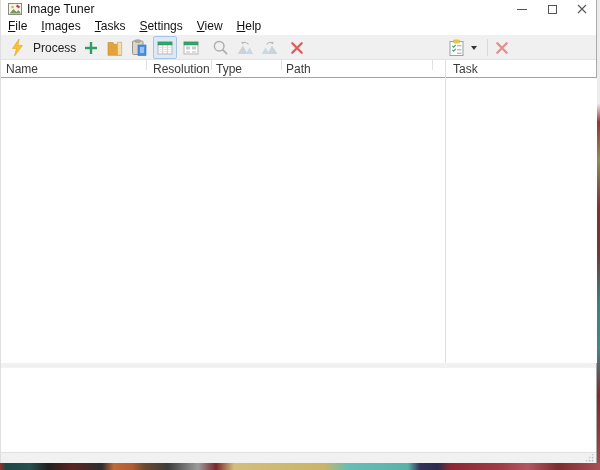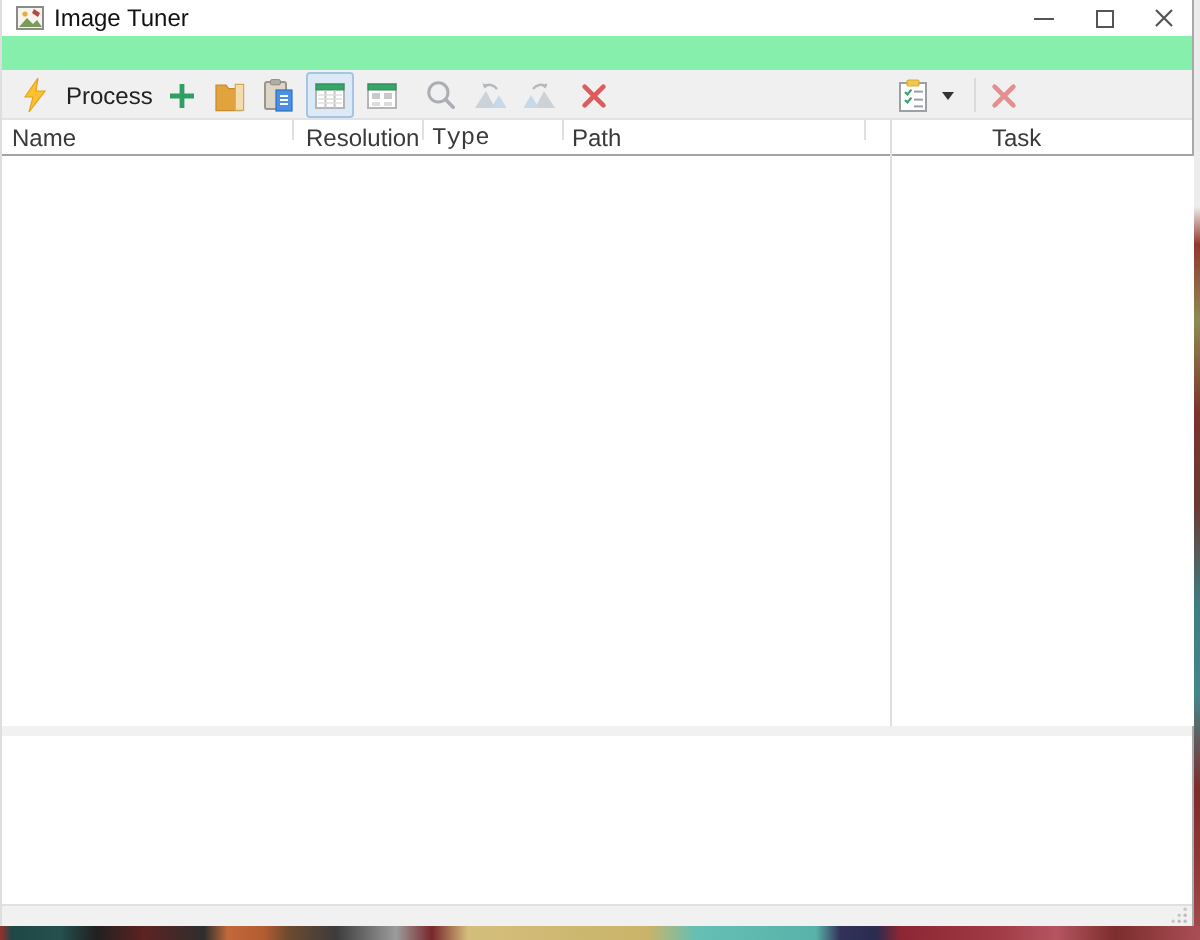--- a/index.html
+++ b/index.html
@@ -30,21 +30,21 @@
   .tbtn.disabled { opacity:.8; }
   .process-btn { position:absolute; left:2px; top:0; height:25px; display:flex; align-items:center; padding:0 8px 0 8px;text-align:center; }
   .process-label { font-size:12px; color:#222; margin-left:9px; }
   .tb-sep { position:absolute; top:4px; width:1px; height:17px; background:#dadada; }
   .tasklist-btn { position:absolute; left:447px; top:1px; width:37px; height:23px; display:flex; align-items:center; }
   .caret { width:0; height:0; border-left:3.5px solid transparent; border-right:3.5px solid transparent; border-top:4px solid #333; margin-left:6px; }
 
   
   .header-row { position:absolute; left:0; top:60px; width:100%; height:18px; background:#fff; border-bottom:1px solid #a3a3a3; }
   .col-label { position:absolute; top:2px; font-size:12px; color:#3a3a3a; white-space:nowrap; }
-  .col-name { left:5px; } .col-resolution { left:152px; } .col-type { left:215px;font-family:Liberation Mono, monospace; } .col-path { left:285px; } .col-task { left:452px;margin-left:43px; }
+  .col-name { left:5px; } .col-resolution { left:152px; } .col-type { left:215px; } .col-path { left:285px; } .col-task { left:452px; }
   .col-tick { position:absolute; top:0; width:1px; height:10px; background:#e0e0e0; }
 
   
   .list-area { position:absolute; left:0; top:78px; width:444px; height:285px; background:#fff; }
   .task-area { position:absolute; left:445px; top:78px; width:152px; height:285px; background:#fff; }
   .pane-divider { position:absolute; left:444px; top:60px; width:1px; height:303px; background:#e0e0e0; }
   .splitter { position:absolute; left:0; top:363px; width:100%; height:5px; background:#f1f1f1; }
   .bottom-panel { position:absolute; left:0; top:368px; width:100%; height:84px; background:#fff; }
 
   
@@ -85,20 +85,28 @@
       <div class="winbtn btn-max">
         <span class="glyph-max"></span>
       </div>
       <div class="winbtn btn-close">
         <svg width="10" height="10" viewBox="0 0 10 10">
           <path d="M1 1l8 8M9 1l-8 8" stroke="#555" stroke-width="1.1"></path>
         </svg>
       </div>
     </div>
 
+    <div class="menubar">
+      <span class="menu-item"><u>F</u><span>ile</span></span>
+      <span class="menu-item"><u>I</u><span>mages</span></span>
+      <span class="menu-item"><u>T</u><span>asks</span></span>
+      <span class="menu-item"><u>S</u><span>ettings</span></span>
+      <span class="menu-item"><u>V</u><span>iew</span></span>
+      <span class="menu-item"><u>H</u><span>elp</span></span>
+    </div>
 
     <div class="toolbar">
 
       <div class="process-btn">
         <svg width="13" height="17" viewBox="0 0 13 17">
           <polygon points="8,0 1.5,9.5 5.5,9.5 3.5,17 11.5,6.5 7,6.5" fill="#f9c22e" stroke="#e8a21a" stroke-width="0.6"></polygon>
         </svg>
         <span class="process-label">Process</span>
       </div>
 

